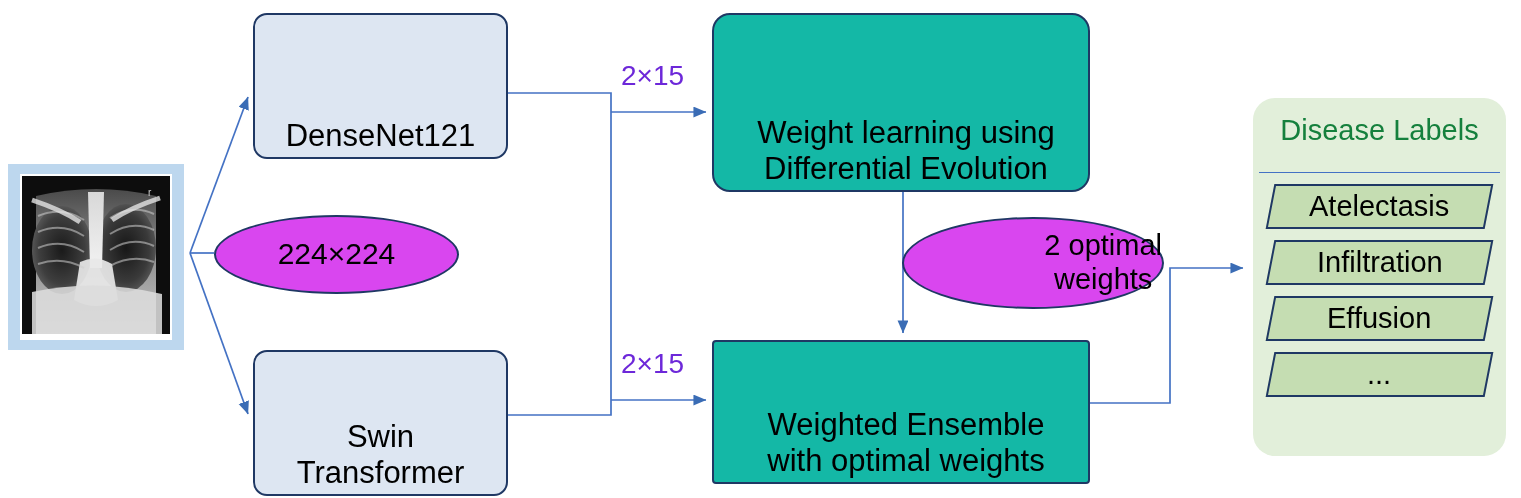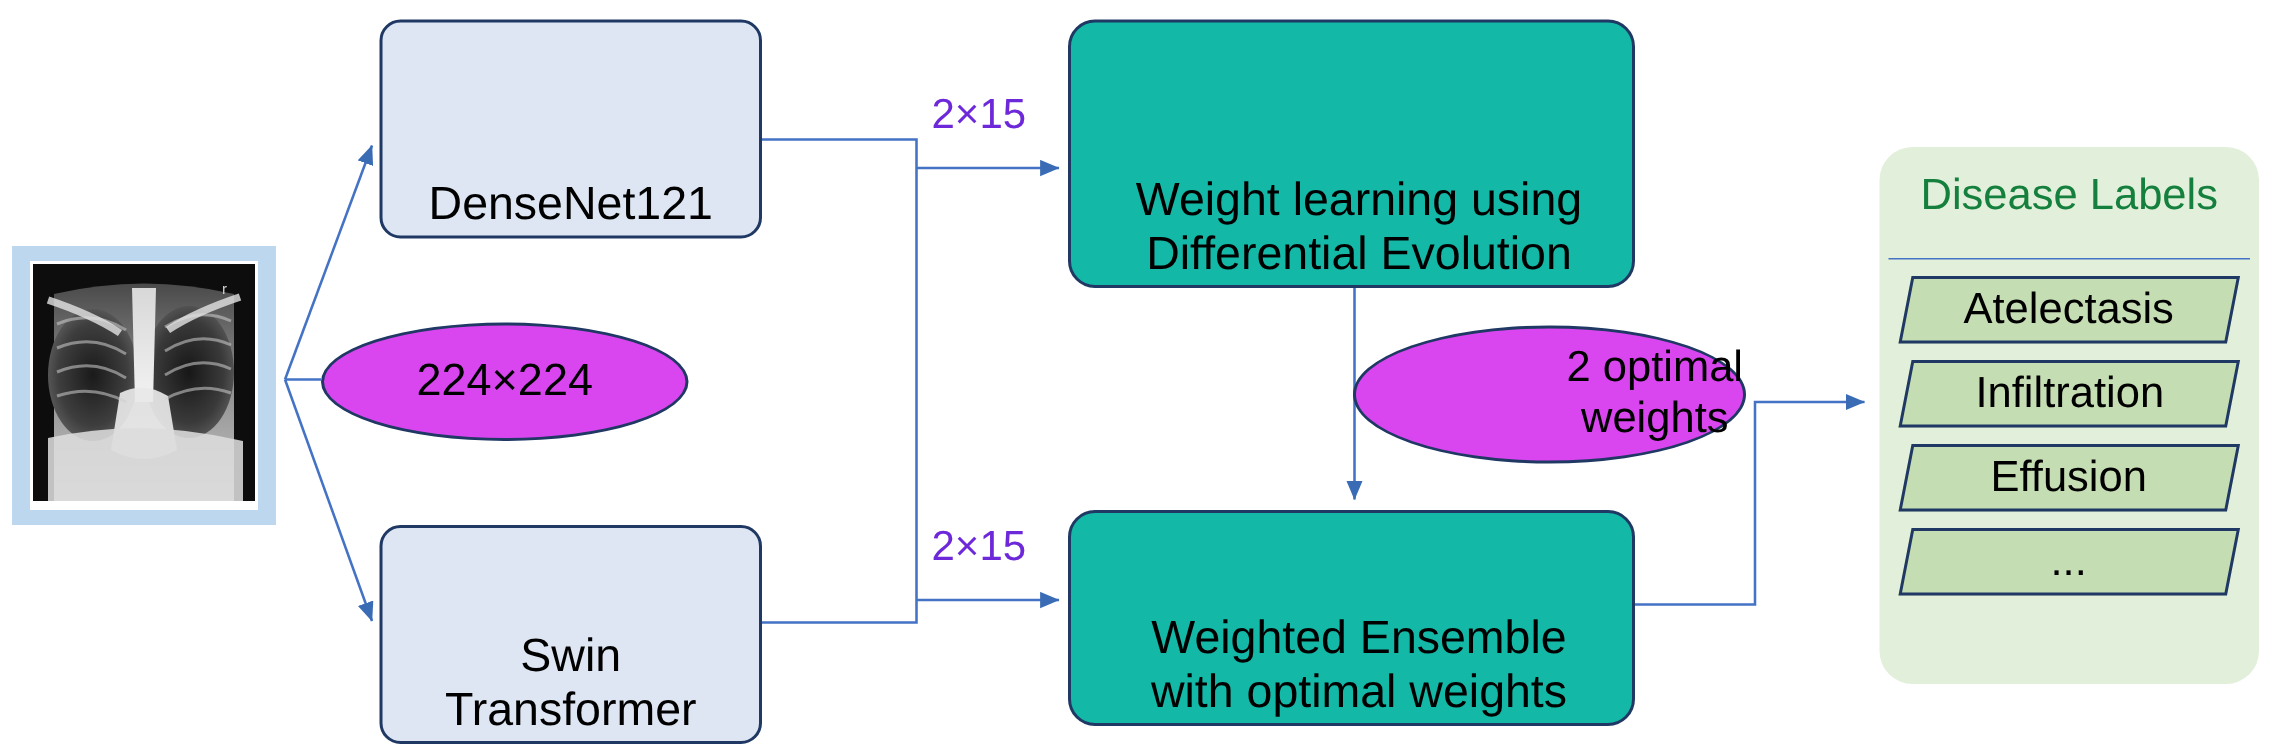--- a/index.html
+++ b/index.html
@@ -58,21 +58,21 @@
     line-height:1.18;
     z-index:3;
     padding:2px 6px;
   }
   .node.blue{ background:#dde6f2; }
   .node.yellow{ background:#14b8a6;padding-left:16px; }
 
   #node-densenet{ left:253px; top:13px;  width:255px; height:146px; font-size:31px; }
   #node-swin    { left:253px; top:350px; width:255px; height:146px; font-size:31px; }
   #node-weight  { left:712px; top:13px;  width:378px; height:179px; font-size:31px; border-radius:18px;}
-  #node-ensemble{ left:712px; top:340px; width:378px; height:144px; font-size:31px; border-radius:18px;}
+  #node-ensemble{ left:712px; top:340px; width:378px; height:144px; font-size:31px; border-radius:4px;}
 
   
   .ellipse{
     position:absolute;
     box-sizing:border-box;
     border:2.4px solid #1f3864;
     border-radius:50%;
     background:#d946ef;
     display:flex;
     align-items:center;

